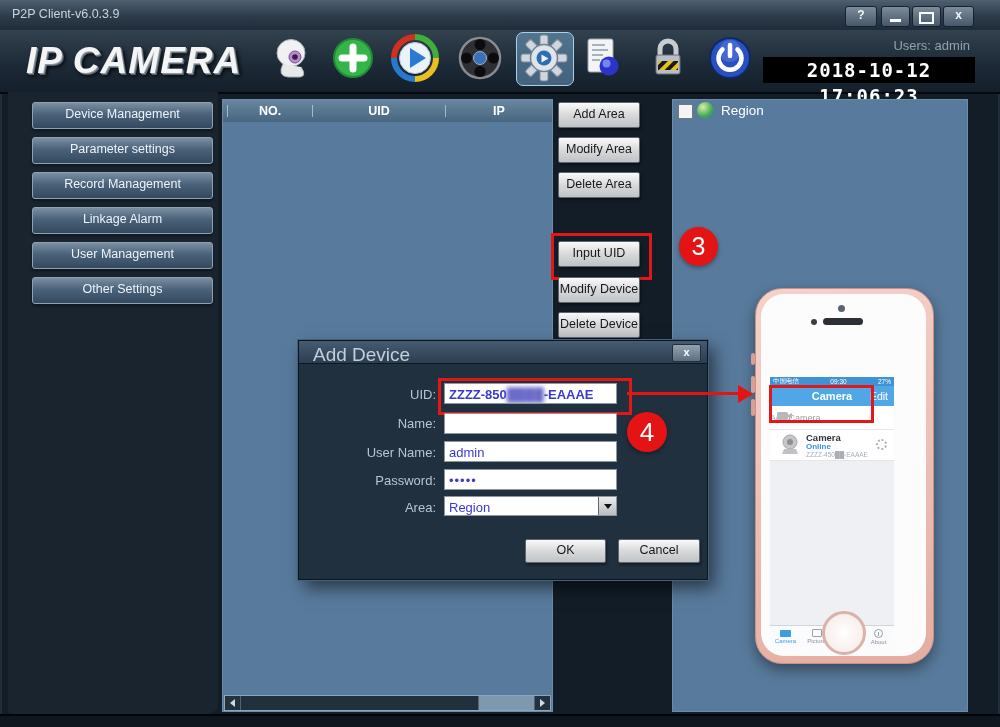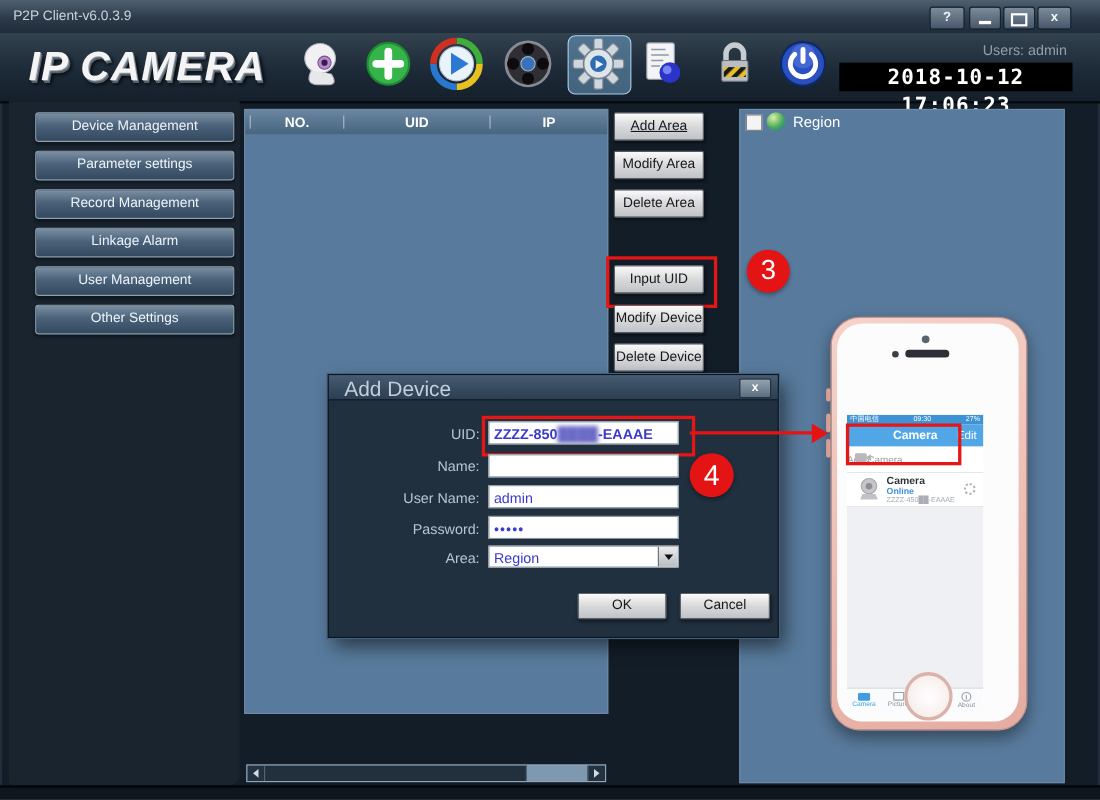--- a/index.html
+++ b/index.html
@@ -26,21 +26,21 @@
   .clock{left:763px;top:57px;width:212px;height:26px;background:#000;color:#fff;
          font-family:"DejaVu Sans Mono",monospace;font-weight:bold;font-size:19px;text-align:center;line-height:26px;letter-spacing:1px;}
 
   
   .side-panel{left:8px;top:92px;width:210px;height:622px;background:#19242f;border-radius:0 0 10px 4px;}
   .sbtn{left:32px;width:179px;height:25px;background:linear-gradient(#7b8fa2,#4a627a 45%,#33495f);
         border:1px solid #90a2b2;border-radius:3px;color:#eef4f9;font-size:12.5px;text-align:center;line-height:23px;
         box-shadow:0 2px 3px rgba(0,0,0,.4);cursor:default;}
 
   
-  .tblpanel{left:222px;top:99px;width:331px;height:550px;background:#587a9c;border:1px solid #6e8ba7;box-sizing:border-box;}
+  .tblpanel{left:222px;top:99px;width:331px;height:613px;background:#587a9c;border:1px solid #6e8ba7;box-sizing:border-box;}
   .thead{left:0;top:0;width:329px;height:22px;background:linear-gradient(#6a86a2,#47657f);display:flex;color:#fff;
          font-weight:bold;font-size:12.5px;line-height:22px;}
   .thc{text-align:center;}
   .thsep{width:1px;height:12px;margin-top:5px;background:rgba(235,242,248,.55);}
   .hscroll{left:224px;top:695px;width:327px;height:16px;border:1px solid #8fa5ba;background:#7e98af;display:flex;box-sizing:border-box;}
   .sc-btn{width:15px;height:100%;background:#24323f;border-right:1px solid #50647a;display:flex;align-items:center;justify-content:center;}
   .sc-btn:last-child{border-right:none;border-left:1px solid #50647a;}
   .tri-l{width:0;height:0;border-top:4px solid transparent;border-bottom:4px solid transparent;border-right:5px solid #cfdae4;}
   .tri-r{width:0;height:0;border-top:4px solid transparent;border-bottom:4px solid transparent;border-left:5px solid #cfdae4;}
   .sc-thumb{width:238px;height:100%;background:#22303d;border-right:1px solid #50647a;box-sizing:border-box;}
@@ -248,21 +248,21 @@
     <div class="sc-btn">
         <div class="tri-l"></div>
       </div>
     <div class="sc-thumb"></div>
     <div class="sc-gap"></div>
     <div class="sc-btn">
         <div class="tri-r"></div>
       </div>
   </div>
 
-  <div class="abs act" style="top:102px;text-decoration:underline;">Add Area</div>
+  <div class="abs act" style="top:102px;">Add Area</div>
   <div class="abs act" style="top:137px;">Modify Area</div>
   <div class="abs act" style="top:172px;">Delete Area</div>
   <div class="abs redframe" style="left:551px;top:233px;width:95px;height:41px;"></div>
   <div class="abs act" style="top:241px;">Input UID</div>
   <div class="abs act" style="top:277px;">Modify Device</div>
   <div class="abs act" style="top:312px;">Delete Device</div>
 
   <div class="abs regpanel"></div>
   <div class="abs chk"></div>
   <div class="abs globe"></div>

